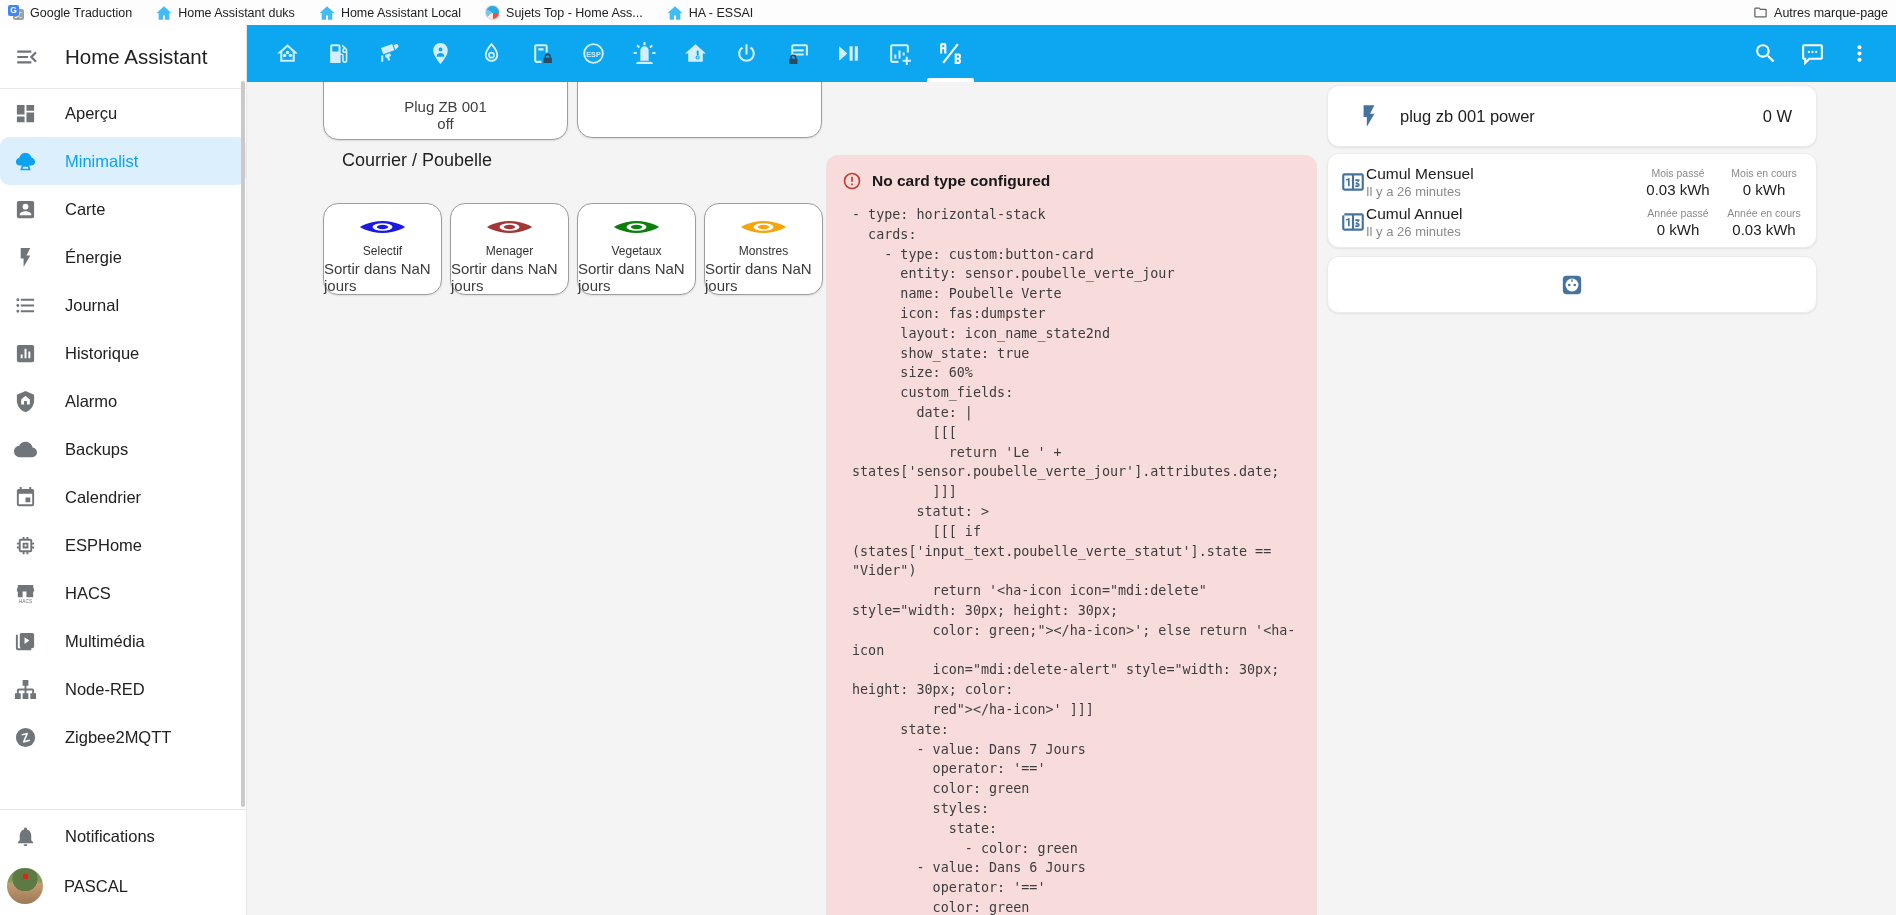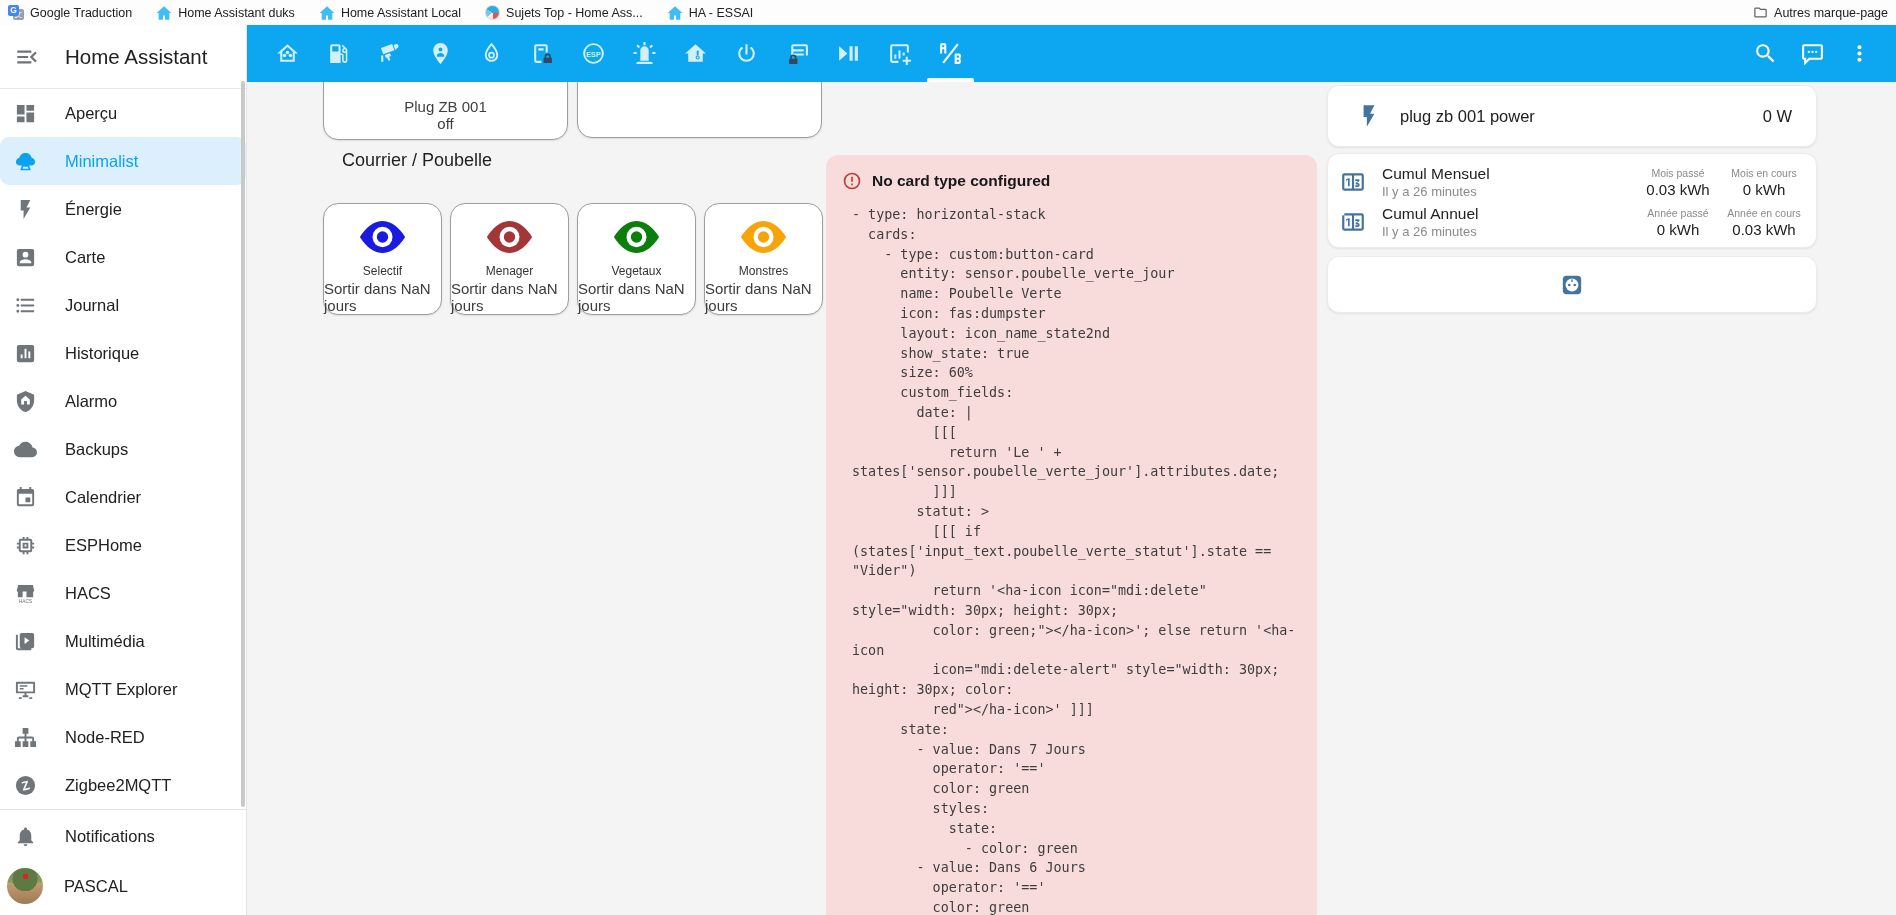--- a/index.html
+++ b/index.html
@@ -68,21 +68,21 @@
   .card { background:#fff; border-radius:12px; box-shadow:0 1px 2px rgba(0,0,0,0.08); border:1px solid #ebebeb; }
   .btn-card { background:#fff; border:1px solid #9e9e9e; border-radius:15px; box-shadow:0 1px 2px rgba(0,0,0,0.10); }
 
   
   #plug-partial-card { position:absolute; left:76px; top:-16px; width:245px; height:74px;
     display:flex; flex-direction:column; align-items:center; justify-content:flex-end;
     padding-bottom:7px; font-size:15px; color:#3f3f3f; line-height:17px; cursor:pointer; }
   #blank-partial-card { position:absolute; left:330px; top:-16px; width:245px; height:72px; cursor:pointer; }
   #section-title { position:absolute; left:95px; top:68px; font-size:18px; color:#1f1f1f; }
   #trash-row { position:absolute; left:76px; top:121px; display:flex; gap:8px; }
-  .trash-card { width:119px; height:112px; display:flex; flex-direction:column; align-items:center;
+  .trash-card { width:119px; height:92px; display:flex; flex-direction:column; align-items:center;
     padding-top:17px; cursor:pointer; }
   .trash-card .eye { width:47px; height:32px; }
   .trash-name { margin-top:11px; font-size:12px; font-weight:500; color:#333; }
   .trash-sub { margin-top:2px; font-size:15px; color:#3c3c3c; }
 
   
   .sensor-card { position:absolute; height:62px; width:491px; display:flex; align-items:center;
     padding:0 24px 0 28px; cursor:pointer; }
   .sensor-card .sens-ico { width:26px; height:26px; color:#44739e; flex:0 0 26px; }
   .sensor-label { margin-left:18px; font-size:16.5px; color:#212121; }
@@ -95,21 +95,21 @@
   #error-head .err-ico { width:20px; height:20px; color:#c43b31; flex:0 0 20px; }
   #error-title { font-size:15.5px; font-weight:bold; color:#181818; }
   #error-code { margin-top:14px; margin-left:10px; font-family:"DejaVu Sans Mono", monospace;
     font-size:13.4px; line-height:19.8px; color:#3d3d3d; white-space:pre; }
 
   
   #energy-card { position:absolute; left:1080px; top:71px; width:490px; height:95px;
     padding:8px 10px 0 10px; }
   .energy-row { height:40px; display:flex; align-items:center; cursor:pointer; }
   .energy-row .cnt-ico { width:26px; height:26px; color:#44739e; flex:0 0 26px; margin-left:2px; }
-  .energy-texts { margin-left:16px; }
+  .energy-texts { }
   .energy-title { font-size:15.5px; color:#212121; }
   .energy-sub { font-size:13px; color:#8a8a8a; margin-top:1px; }
   .energy-stats { margin-left:auto; display:flex; gap:2px; }
   .stat-col { text-align:center; min-width:84px; }
   .stat-head { font-size:10.5px; color:#8a8a8a; }
   .stat-val { font-size:15px; color:#212121; margin-top:2px; }
   #socket-card { position:absolute; left:1080px; top:174px; width:490px; height:57px;
     display:flex; align-items:center; justify-content:center; cursor:pointer; }
   #socket-card .sock-ico { width:22px; height:22px; color:#44739e; }
 </style>
@@ -172,29 +172,29 @@
         <span class="s-label">Aperçu</span>
       </div>
       <div class="side-item active">
         <svg class="s-ico" viewBox="0 0 24 24">
             <path fill="currentColor" d="M12,3C8.6,3 6,5.2 5.6,8.2C3.5,8.7 2,10.4 2,12.4C2,14.6 3.8,16.2 6,16.2H8.2L6.5,21H17.5L15.8,16.2H18C20.2,16.2 22,14.6 22,12.4C22,10.4 20.5,8.7 18.4,8.2C18,5.2 15.4,3 12,3M9.5,17.5H14.5L15.1,19.5H8.9L9.5,17.5Z"></path>
           </svg>
         <span class="s-label">Minimalist</span>
       </div>
       <div class="side-item">
         <svg class="s-ico" viewBox="0 0 24 24">
+            <path fill="currentColor" d="M6,17C6,15 10,13.9 12,13.9C14,13.9 18,15 18,17V18H6M15,9A3,3 0 0,1 12,12A3,3 0 0,1 9,9A3,3 0 0,1 12,6A3,3 0 0,1 15,9M3,5V19A2,2 0 0,0 5,21H19A2,2 0 0,0 21,19V5A2,2 0 0,0 19,3H5A2,2 0 0,0 3,5Z"></path>
+          </svg>
+        <span class="s-label">Carte</span>
+      </div>
+      <div class="side-item">
+        <svg class="s-ico" viewBox="0 0 24 24">
             <path fill="currentColor" d="M7,2V13H10V22L17,10H13L17,2H7Z"></path>
           </svg>
         <span class="s-label">Énergie</span>
-      </div>
-      <div class="side-item">
-        <svg class="s-ico" viewBox="0 0 24 24">
-            <path fill="currentColor" d="M6,17C6,15 10,13.9 12,13.9C14,13.9 18,15 18,17V18H6M15,9A3,3 0 0,1 12,12A3,3 0 0,1 9,9A3,3 0 0,1 12,6A3,3 0 0,1 15,9M3,5V19A2,2 0 0,0 5,21H19A2,2 0 0,0 21,19V5A2,2 0 0,0 19,3H5A2,2 0 0,0 3,5Z"></path>
-          </svg>
-        <span class="s-label">Carte</span>
       </div>
       <div class="side-item">
         <svg class="s-ico" viewBox="0 0 24 24">
             <path fill="currentColor" d="M7,5H21V7H7V5M7,13V11H21V13H7M4,4.5A1.5,1.5 0 0,1 5.5,6A1.5,1.5 0 0,1 4,7.5A1.5,1.5 0 0,1 2.5,6A1.5,1.5 0 0,1 4,4.5M4,10.5A1.5,1.5 0 0,1 5.5,12A1.5,1.5 0 0,1 4,13.5A1.5,1.5 0 0,1 2.5,12A1.5,1.5 0 0,1 4,10.5M7,19V17H21V19H7M4,16.5A1.5,1.5 0 0,1 5.5,18A1.5,1.5 0 0,1 4,19.5A1.5,1.5 0 0,1 2.5,18A1.5,1.5 0 0,1 4,16.5Z"></path>
           </svg>
         <span class="s-label">Journal</span>
       </div>
       <div class="side-item">
         <svg class="s-ico" viewBox="0 0 24 24">
             <path fill="currentColor" d="M17,17H15V10H17M13,17H11V7H13M9,17H7V13H9M19,3H5C3.89,3 3,3.89 3,5V19A2,2 0 0,0 5,21H19A2,2 0 0,0 21,19V5C21,3.89 20.1,3 19,3Z"></path>
@@ -230,26 +230,20 @@
             <path fill="currentColor" d="M4,3H20V5L21,8V10H20V16H13V10H9V16H4V10H3V8L4,5V3M6,10H8V14H6V10M15,10H18V14H15V10Z"></path>
             <text x="12" y="22" text-anchor="middle" font-size="5" fill="currentColor" font-family="Liberation Sans, sans-serif">HACS</text>
           </svg>
         <span class="s-label">HACS</span>
       </div>
       <div class="side-item">
         <svg class="s-ico" viewBox="0 0 24 24">
             <path fill="currentColor" d="M19,3H8A2,2 0 0,0 6,5V17A2,2 0 0,0 8,19H19A2,2 0 0,0 21,17V5A2,2 0 0,0 19,3M11,14.5V7.5L16,11M4,5H2V19A2,2 0 0,0 4,21H18V19H4V5Z"></path>
           </svg>
         <span class="s-label">Multimédia</span>
-      </div>
-      <div class="side-item">
-        <svg class="s-ico" viewBox="0 0 24 24">
-            <path fill="currentColor" d="M3,4H21A1,1 0 0,1 22,5V15A1,1 0 0,1 21,16H13V18H15V20H9V18H11V16H3A1,1 0 0,1 2,15V5A1,1 0 0,1 3,4M4,6V14H20V6H4M6,7.5H14V9H6V7.5M6,10.5H10V12H6V10.5M5,20H8V22H5V20M16,20H19V22H16V20Z"></path>
-          </svg>
-        <span class="s-label">MQTT Explorer</span>
       </div>
       <div class="side-item">
         <svg class="s-ico" viewBox="0 0 24 24">
             <path fill="currentColor" d="M9,2V8H11V11H5C3.89,11 3,11.89 3,13V16H1V22H7V16H5V13H11V16H9V22H15V16H13V13H19V16H17V22H23V16H21V13C21,11.89 20.11,11 19,11H13V8H15V2H9Z"></path>
           </svg>
         <span class="s-label">Node-RED</span>
       </div>
       <div class="side-item">
         <svg class="s-ico" viewBox="0 0 24 24">
             <circle cx="12" cy="12" r="10" fill="currentColor"></circle>

